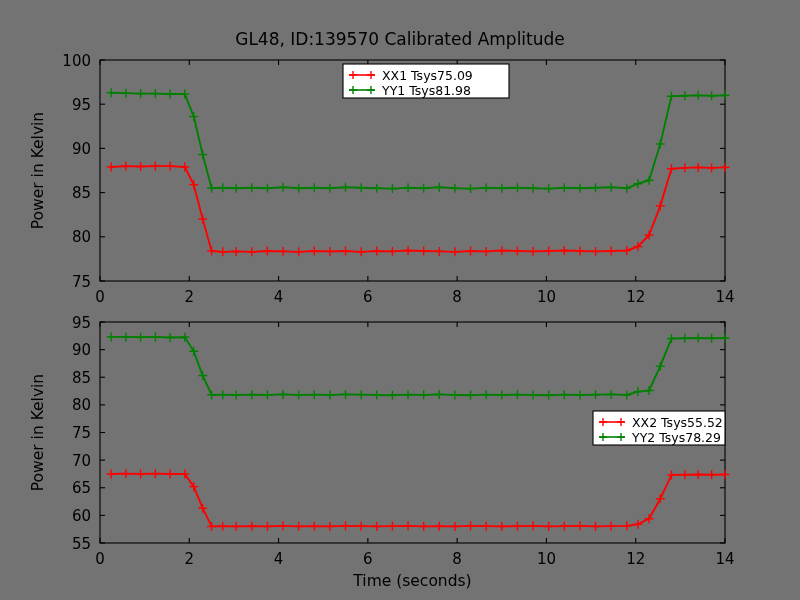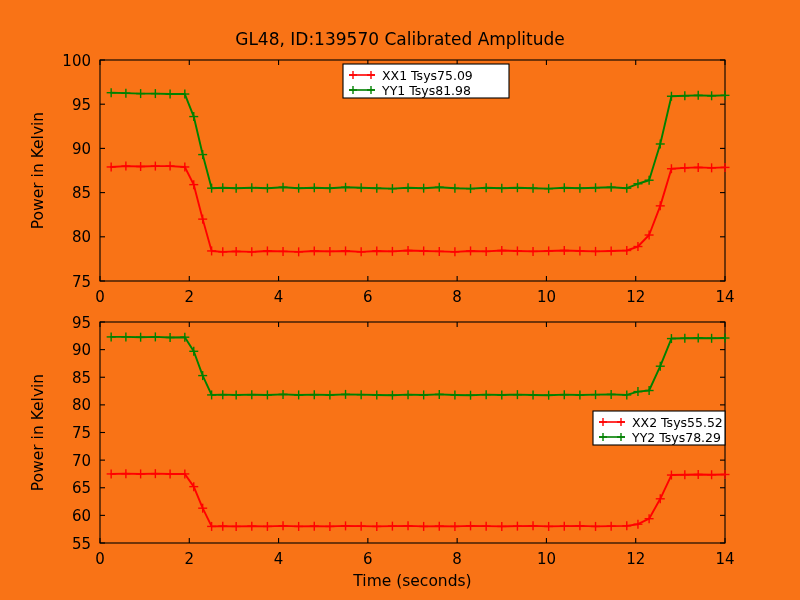--- a/index.html
+++ b/index.html
@@ -10,21 +10,21 @@
   body {
     width: 800px;
     height: 600px;
     font-family: "DejaVu Sans", sans-serif;
     overflow: hidden;
   }
   #figure {
     position: relative;
     width: 800px;
     height: 600px;
-    background: #f97316;
+    background: #737373;
   }
   #plot-svg {
     position: absolute;
     left: 0;
     top: 0;
   }
   .tick-mark {
     stroke: #000000;
     stroke-width: 1.1;
   }

